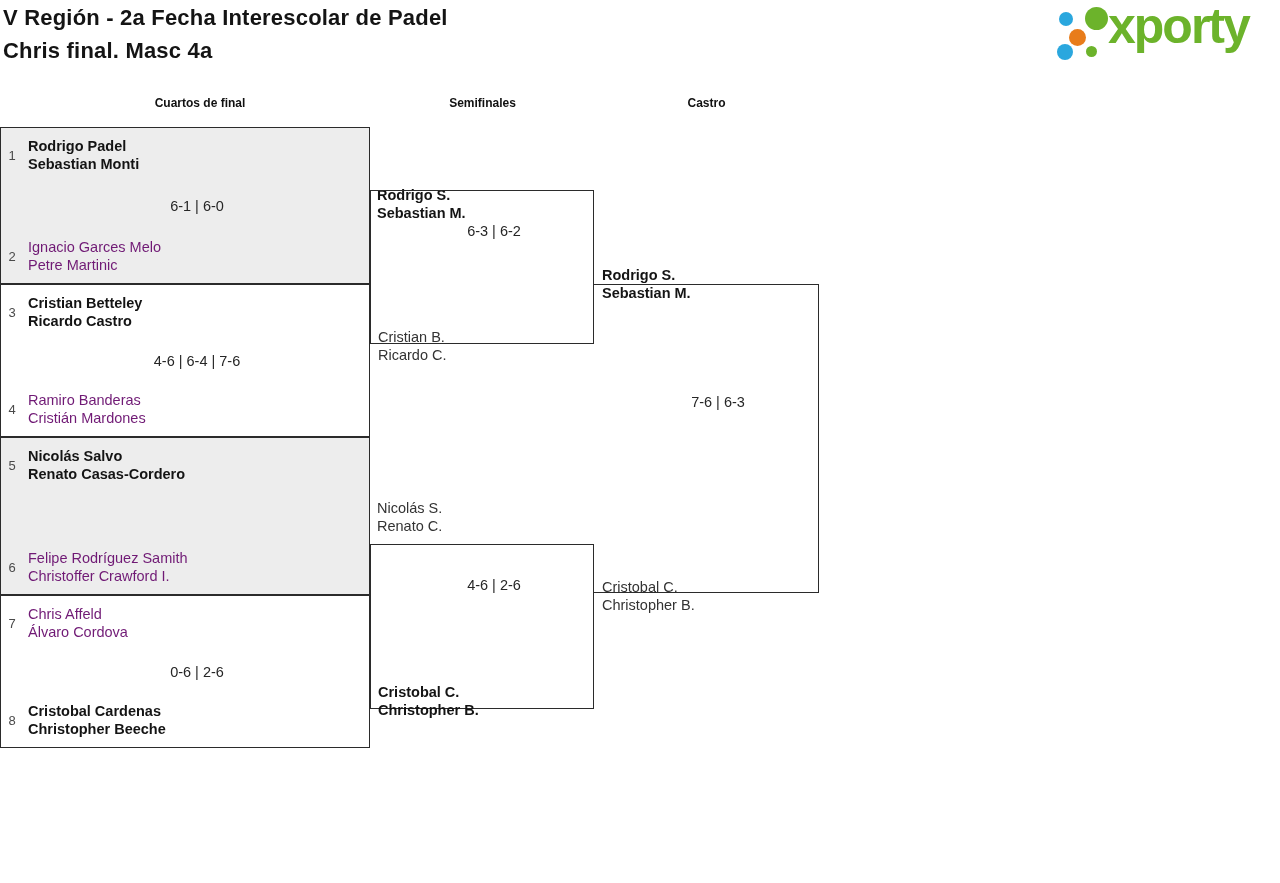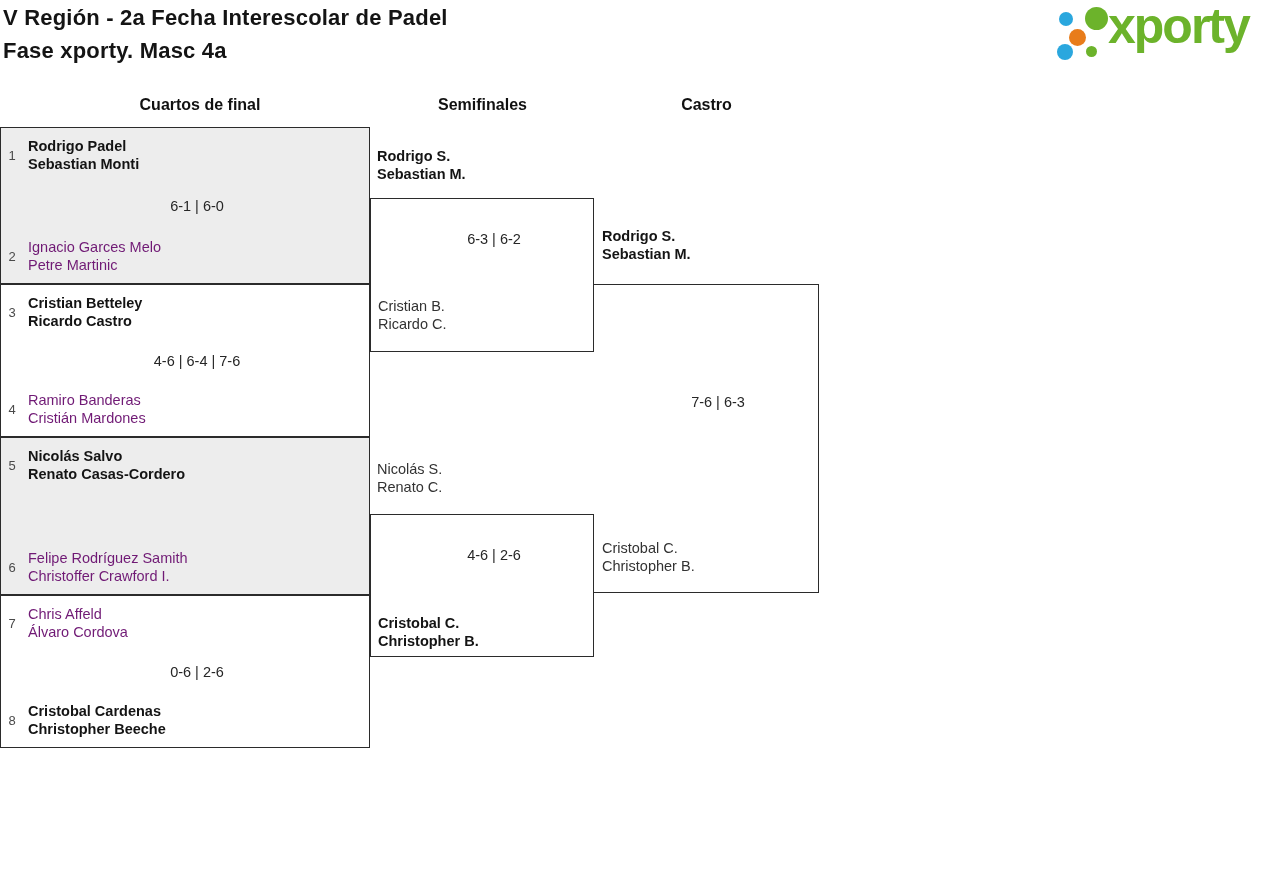--- a/index.html
+++ b/index.html
@@ -19,21 +19,21 @@
   .d-blue-sm  { left:9px;  top:12px; width:14px; height:14px; background:#2aa7de; }
   .d-green-lg { left:35px; top:7px;  width:23px; height:23px; background:#6cb32b; }
   .d-orange   { left:19px; top:29px; width:17px; height:17px; background:#e87c1a; }
   .d-blue-md  { left:7px;  top:44px; width:16px; height:16px; background:#2aa7de; }
   .d-green-sm { left:36px; top:46px; width:11px; height:11px; background:#6cb32b; }
   .logo-text  { position:absolute; left:58px; top:-9px; font-size:50px; font-weight:700;
                 color:#6cb32b; letter-spacing:-2px; line-height:70px; }
 
   
   .round-header { position:absolute; top:96px; height:20px; text-align:center;
-                  font-size:16px; font-weight:700; color:#111; }
+                  font-size:12px; font-weight:700; color:#111; }
   .rh-qf { left:30px;  width:340px; }
   .rh-sf { left:370px; width:225px; }
   .rh-f  { left:594px; width:225px; }
 
   
   .qf-box { position:absolute; left:0; width:370px; border:1px solid #2b2b2b; background:#ffffff; }
   .qf-box.shaded { background:#ededed; }
 
   .team { font-size:14.5px; line-height:18px; color:#701a75; white-space:nowrap; }
   .team.winner { font-weight:700; color:#141414; }
@@ -41,41 +41,41 @@
   .qf-box .team-bottom { position:absolute; left:27px; bottom:9px; }
 
   .seed { position:absolute; left:0; width:22px; height:36px; display:flex;
           align-items:center; justify-content:center; font-size:13px; color:#4a4a4a; }
   .seed-top { top:9px; } .seed-bottom { bottom:9px; }
 
   .score { font-size:14.5px; color:#262626; text-align:center; line-height:18px;padding-left:24px; }
   .qf-box .score { position:absolute; left:0; right:0; top:50%; transform:translateY(-50%); }
 
   
-  .adv-label { position:absolute; font-size:14.5px; line-height:18px; color:#333; white-space:nowrap; }
+  .adv-label { position:absolute; font-size:14.5px; line-height:18px; color:#333; white-space:nowrap;margin-top:39px; }
   .adv-label.winner { font-weight:700; color:#141414; }
 
   .sf-box { position:absolute; left:370px; width:224px; border:1px solid #2b2b2b; background:transparent; }
   .sf-box .score { position:absolute; left:0; right:0; }
   .sf-box .in-label { position:absolute; left:7px; }
 
   .final-box { position:absolute; left:594px; top:284px; width:225px; height:309px;
                border-top:1px solid #2b2b2b; border-right:1px solid #2b2b2b;
                border-bottom:1px solid #2b2b2b; }
   .final-box .score { position:absolute; left:0; right:0; top:108px;text-align:center; }
   .final-box .in-label { position:absolute; left:8px; top:254px; }
 </style>
 </head>
 <body>
 
 <div class="page">
 
   <div class="title">
     <div>V Región - 2a Fecha Interescolar de Padel</div>
-    <div>Fase xporty. Masc 4a</div>
+    <div>Chris final. Masc 4a</div>
   </div>
 
   <div class="logo">
     <span class="dot d-blue-sm"></span>
     <span class="dot d-green-lg"></span>
     <span class="dot d-orange"></span>
     <span class="dot d-blue-md"></span>
     <span class="dot d-green-sm"></span>
     <span class="logo-text">xporty</span>
   </div>
@@ -136,33 +136,33 @@
       <div>Cristobal Cardenas</div>
       <div>Christopher Beeche</div>
     </div>
     <div class="seed seed-bottom">8</div>
   </div>
 
   <div class="adv-label winner" style="left:377px;top:147px;">
     <div>Rodrigo S.</div>
     <div>Sebastian M.</div>
   </div>
-  <div class="sf-box" style="top:198px;height:154px;">
+  <div class="sf-box" style="top:190px;height:154px;">
     <div class="score" style="top:31px;">6-3 | 6-2</div>
     <div class="in-label adv-label" style="top:98px;">
       <div>Cristian B.</div>
       <div>Ricardo C.</div>
     </div>
   </div>
 
   <div class="adv-label" style="left:377px;top:460px;">
     <div>Nicolás S.</div>
     <div>Renato C.</div>
   </div>
-  <div class="sf-box" style="top:514px;height:143px;">
+  <div class="sf-box" style="top:544px;height:165px;">
     <div class="score" style="top:31px;">4-6 | 2-6</div>
     <div class="in-label adv-label winner" style="top:99px;">
       <div>Cristobal C.</div>
       <div>Christopher B.</div>
     </div>
   </div>
 
   <div class="adv-label winner" style="left:602px;top:227px;">
     <div>Rodrigo S.</div>
     <div>Sebastian M.</div>

